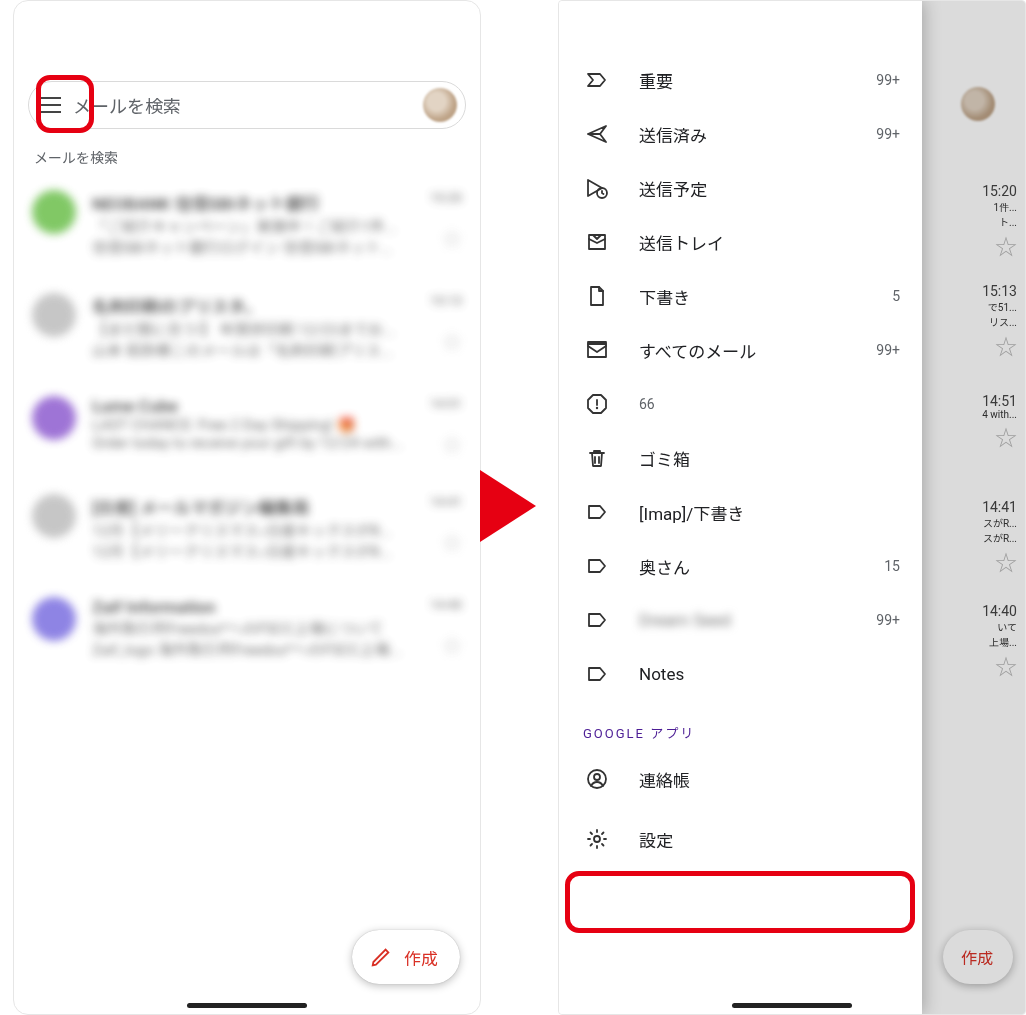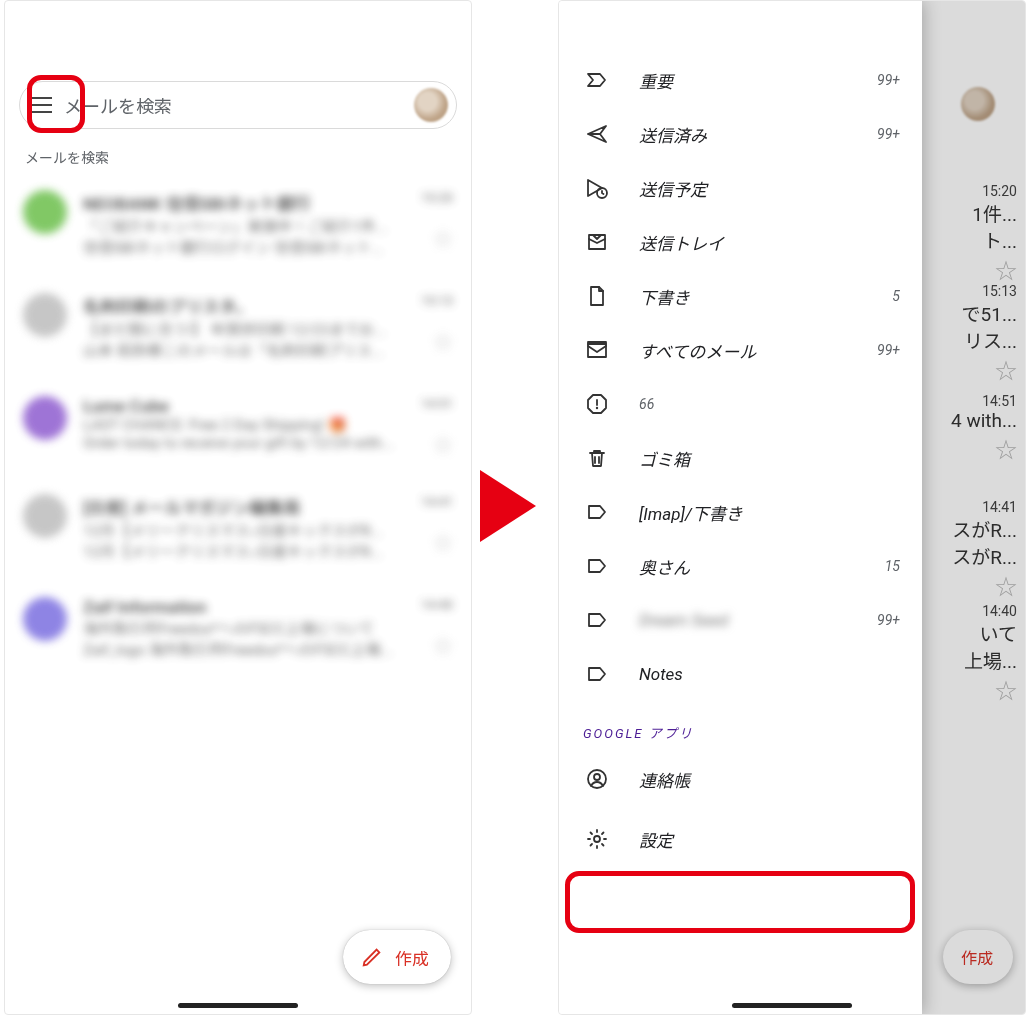--- a/index.html
+++ b/index.html
@@ -11,21 +11,21 @@
   .phone {
     position:absolute;
     top:0;
     width:468px;
     height:1015px;
     background:#fff;
     border:1px solid #e6e6e6;
     border-radius:4px;
     overflow:hidden;
   }
-  .phone.left  { left:4px; }
+  .phone.left  { left:13px;border-radius:15px; }
   .phone.right { right:0; }
 
   
   .arrow {
     position:absolute;
     left:480px;
     top:470px;
     width:0; height:0;
     border-left:56px solid #e60012;
     border-top:36px solid transparent;
@@ -135,30 +135,30 @@
     border-radius:27px;
     box-shadow:0 2px 8px rgba(0,0,0,.3);
     color:#d93025;
   }
   .dim-row {
     position:absolute; right:8px; height:86px;
     display:flex; flex-direction:column; align-items:flex-end;
     font-size:15px; color:#444; filter:blur(0.4px);
   }
   .dim-row .t { font-size:14px; color:#444; }
-  .dim-row .s { font-size:19px; color:#333; white-space:nowrap; }
+  .dim-row .s { font-size:10px; color:#333; white-space:nowrap; }
   .dim-row .star { font-size:22px; color:#b9b9b9; }
 
   .drawer {
     position:absolute; top:0; left:0; bottom:0; width:363px;
     background:#fff;
     box-shadow:2px 0 16px rgba(0,0,0,.25);
     overflow:hidden;
   }
-  .drawer-inner { position:absolute; top:52px; left:0; right:0; bottom:0;font-style:italic; }
+  .drawer-inner { position:absolute; top:52px; left:0; right:0; bottom:0; }
   .d-item {
     display:flex; align-items:center;
     height:54px;
     padding:0 22px 0 24px;
     cursor:pointer;
   }
   .d-item .icon {
     width:28px; height:28px; margin-right:28px;
     display:flex; align-items:center; justify-content:center;
     color:#333;

